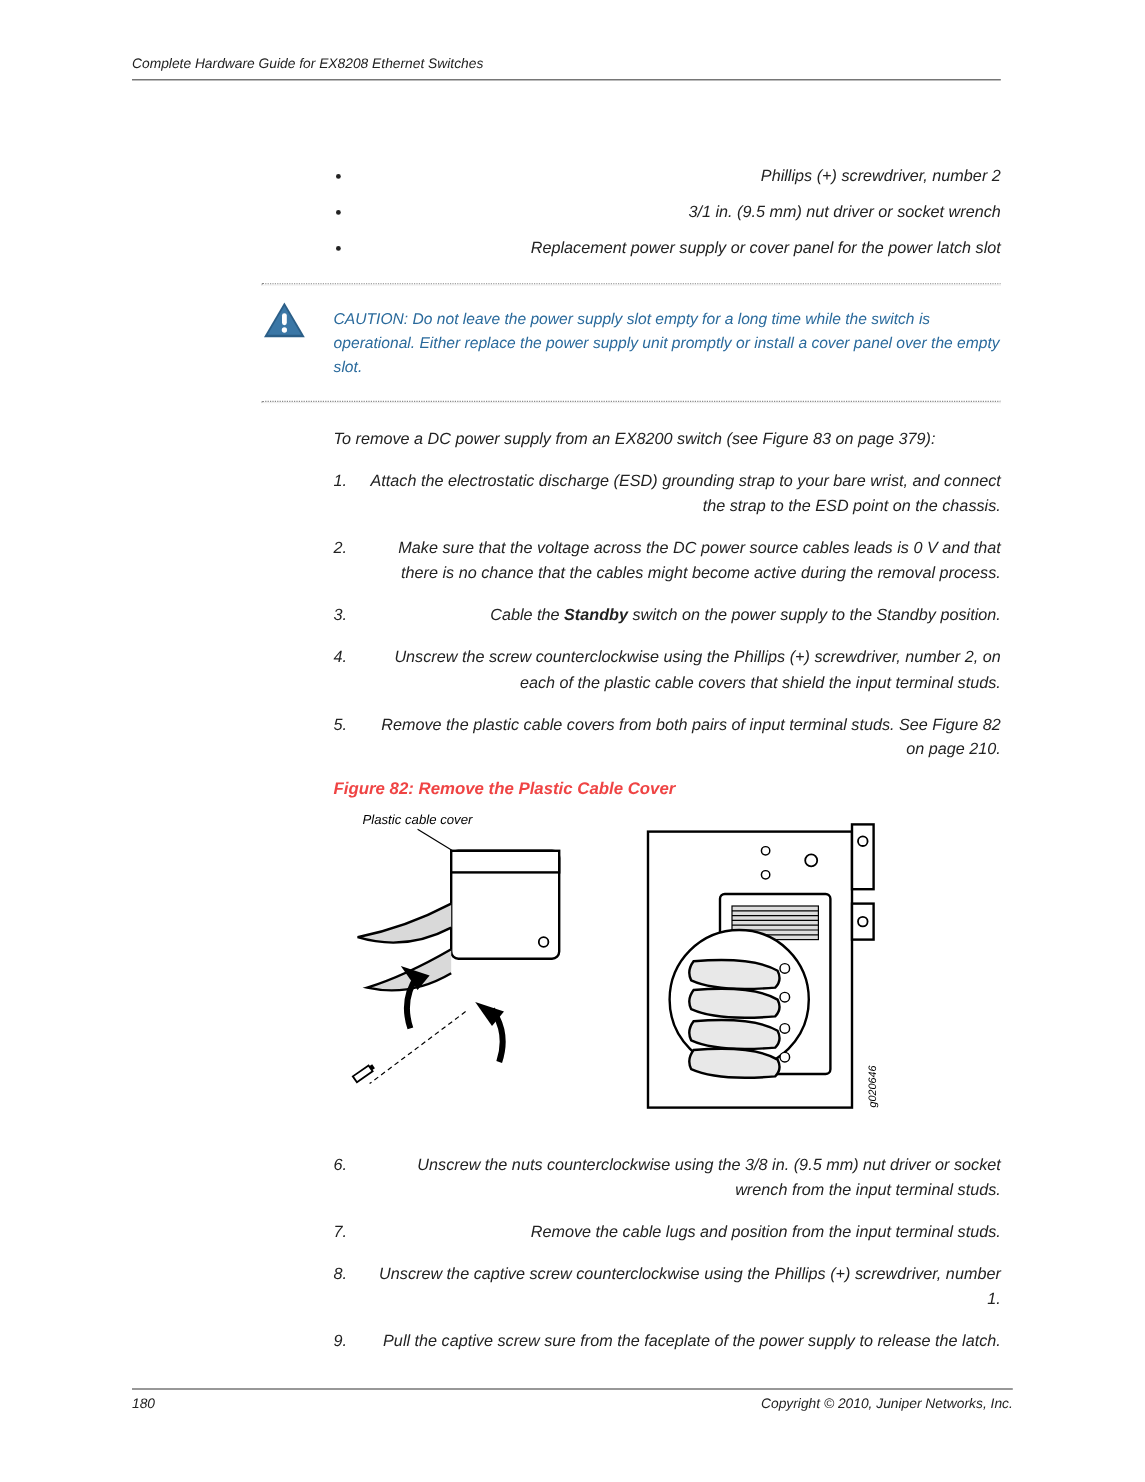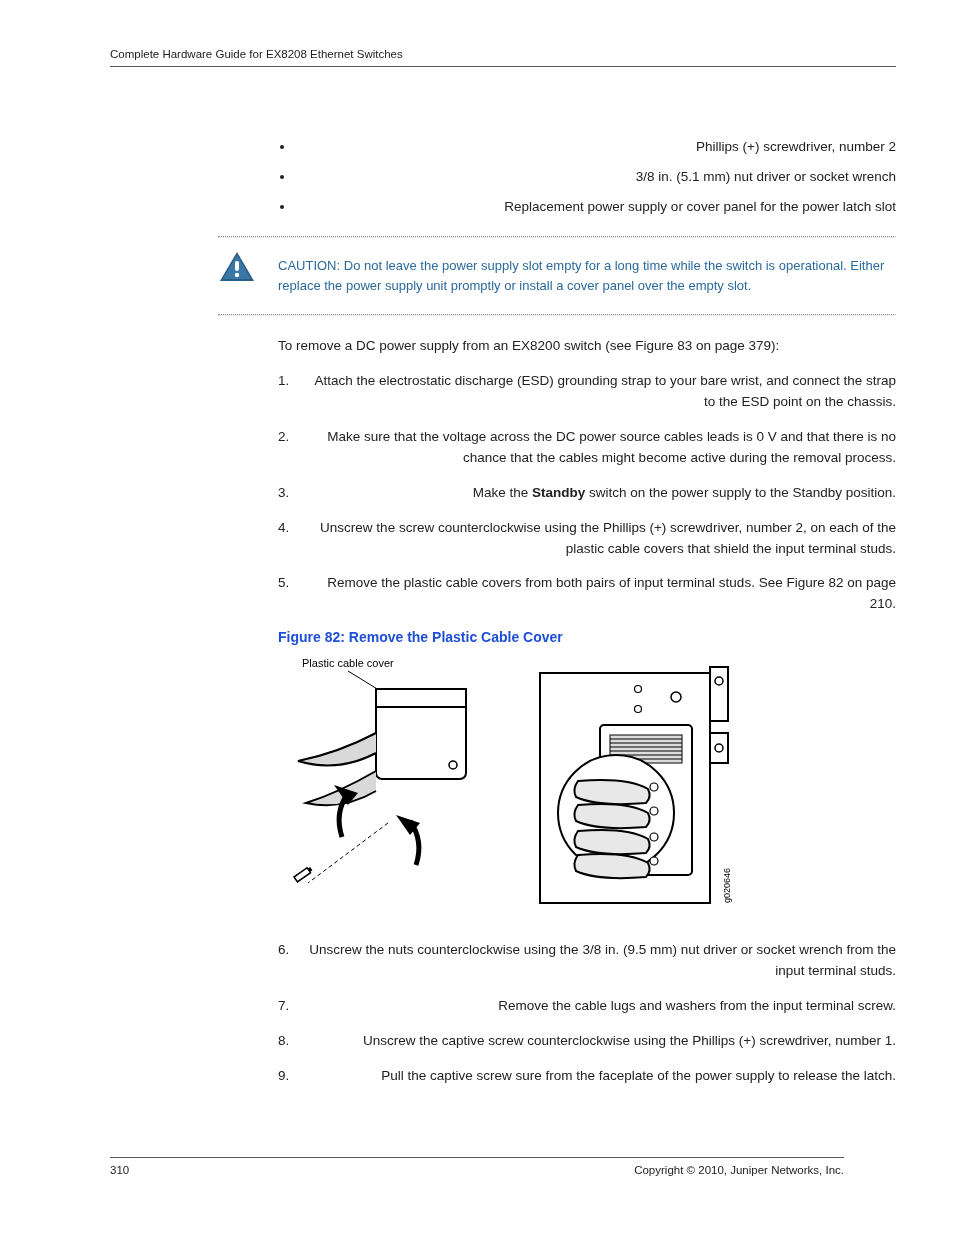--- a/index.html
+++ b/index.html
@@ -7,21 +7,22 @@
     padding: 0;
     background: #fff;
     font-family: Arial, Helvetica, sans-serif;
     color: #222;
   }
   .page {
     width: 954px;
     height: 1220px;
     position: relative;
     box-sizing: border-box;
-    padding: 48px 58px 0 110px;
+    padding: 48px 120px 0 110px;
+    font-style: italic;
   }
   .running-header {
     font-size: 11.5px;
     color: #222;
     padding-bottom: 6px;
     border-bottom: 1px solid #555;
     margin-bottom: 70px;
   }
   .content-col {
     margin-left: 168px;
@@ -93,21 +94,21 @@
     counter-increment: step;
   }
   ol.steps > li::before {
     content: counter(step) ".";
     position: absolute;
     left: 0;
     top: 0;
   }
   .figure-caption {
     font-size: 14px;
-    color: #1d4ed8;
+    color: #ef4444;
     font-weight: 600;
     margin-top: 4px;
     margin-bottom: 8px;
   }
   .figure-box {
     margin-bottom: 18px;
   }
   .footer {
     position: absolute;
     left: 110px;
@@ -129,21 +130,21 @@
 
 <div class="page">
 
   <div class="running-header">
     <span>Complete Hardware Guide for EX8208 Ethernet Switches</span>
   </div>
 
   <div class="content-col">
     <ul class="tools">
       <li><span>Phillips (+) screwdriver, number 2</span></li>
-      <li><span>3/8 in. (5.1 mm) nut driver or socket wrench</span></li>
+      <li><span>3/1 in. (9.5 mm) nut driver or socket wrench</span></li>
       <li><span>Replacement power supply or cover panel for the power latch slot</span></li>
     </ul>
   </div>
 
   <div class="caution-block">
     <div class="caution-icon">
       <svg width="38" height="34" viewBox="0 0 38 34">
         <path d="M19 2 L36 31 L2 31 Z" fill="#2b5e87"></path>
         <path d="M19 5 L33 29 L5 29 Z" fill="#3b77a6"></path>
         <rect x="17" y="11" width="4" height="10" rx="2" fill="#fff"></rect>
@@ -157,21 +158,21 @@
     <hr class="dotted">
   </div>
 
   <div class="content-col">
     <p class="intro">To remove a DC power supply from an EX8200 switch (see Figure 83 on page 379):</p>
 
     <ol class="steps">
       <li><span>Attach the electrostatic discharge (ESD) grounding strap to your bare wrist, and connect the strap to the ESD point on the chassis.</span></li>
       <li><span>Make sure that the voltage across the DC power source cables leads is 0 V and that there is no chance that the cables might become active during the removal process.</span></li>
       <li>
-        <span>Make the </span><span class="bold">Standby</span><span> switch on the power supply to the Standby position.</span>
+        <span>Cable the </span><span class="bold">Standby</span><span> switch on the power supply to the Standby position.</span>
       </li>
       <li><span>Unscrew the screw counterclockwise using the Phillips (+) screwdriver, number 2, on each of the plastic cable covers that shield the input terminal studs.</span></li>
       <li><span>Remove the plastic cable covers from both pairs of input terminal studs. See Figure 82 on page 210.</span></li>
     </ol>
 
     <div>
       <div class="figure-caption">Figure 82: Remove the Plastic Cable Cover</div>
       <div class="figure-box">
         <svg width="460" height="265" viewBox="0 0 460 265">
 
@@ -230,24 +231,24 @@
             <circle cx="376" cy="208" r="4" fill="#fff" stroke="#000" stroke-width="1.2"></circle>
 
             <text x="452" y="250" font-family="Arial" font-size="9" transform="rotate(-90 452 250)">g020646</text>
           </g>
         </svg>
       </div>
     </div>
 
     <ol class="steps" style="counter-reset: step 5;">
       <li><span>Unscrew the nuts counterclockwise using the 3/8 in. (9.5 mm) nut driver or socket wrench from the input terminal studs.</span></li>
-      <li><span>Remove the cable lugs and washers from the input terminal screw.</span></li>
+      <li><span>Remove the cable lugs and position from the input terminal studs.</span></li>
       <li><span>Unscrew the captive screw counterclockwise using the Phillips (+) screwdriver, number 1.</span></li>
       <li><span>Pull the captive screw sure from the faceplate of the power supply to release the latch.</span></li>
     </ol>
   </div>
 
   <div class="footer">
-    <span>310</span>
+    <span>180</span>
     <span>Copyright © 2010, Juniper Networks, Inc.</span>
   </div>
 
 </div>
 
 </body></html>

